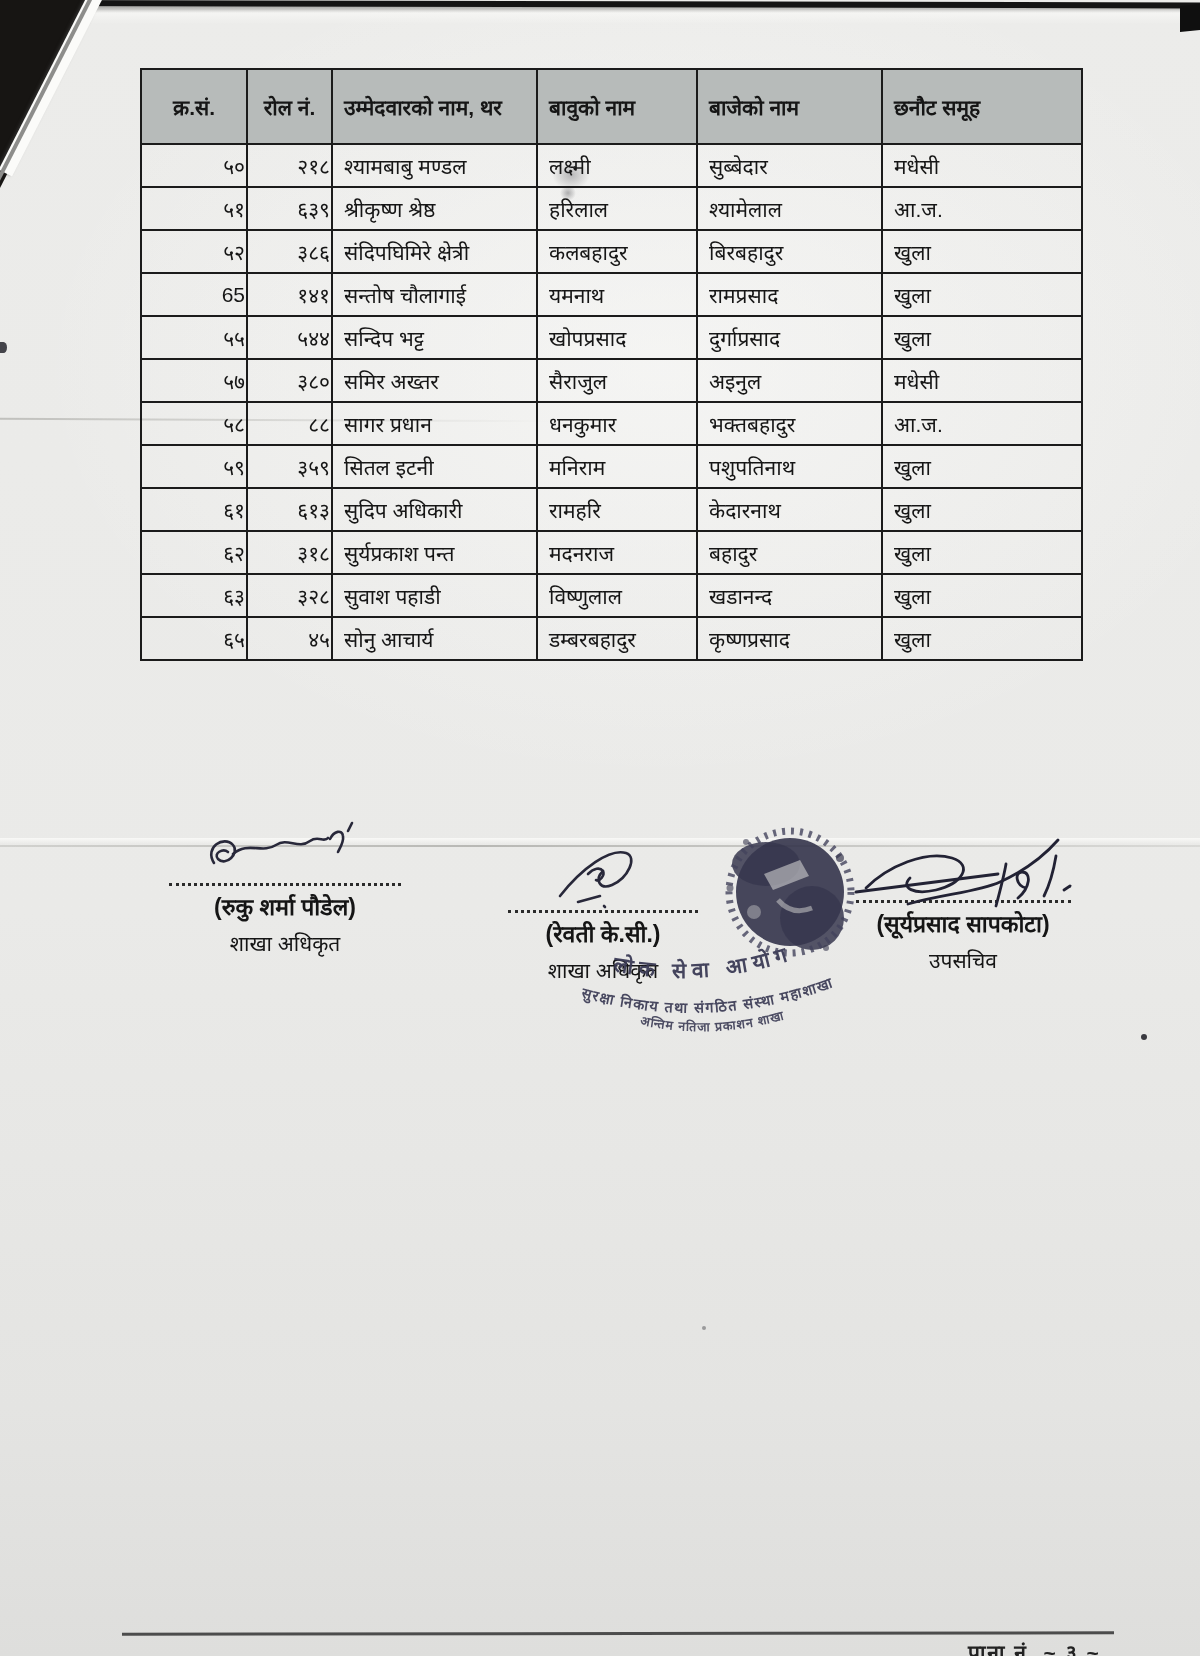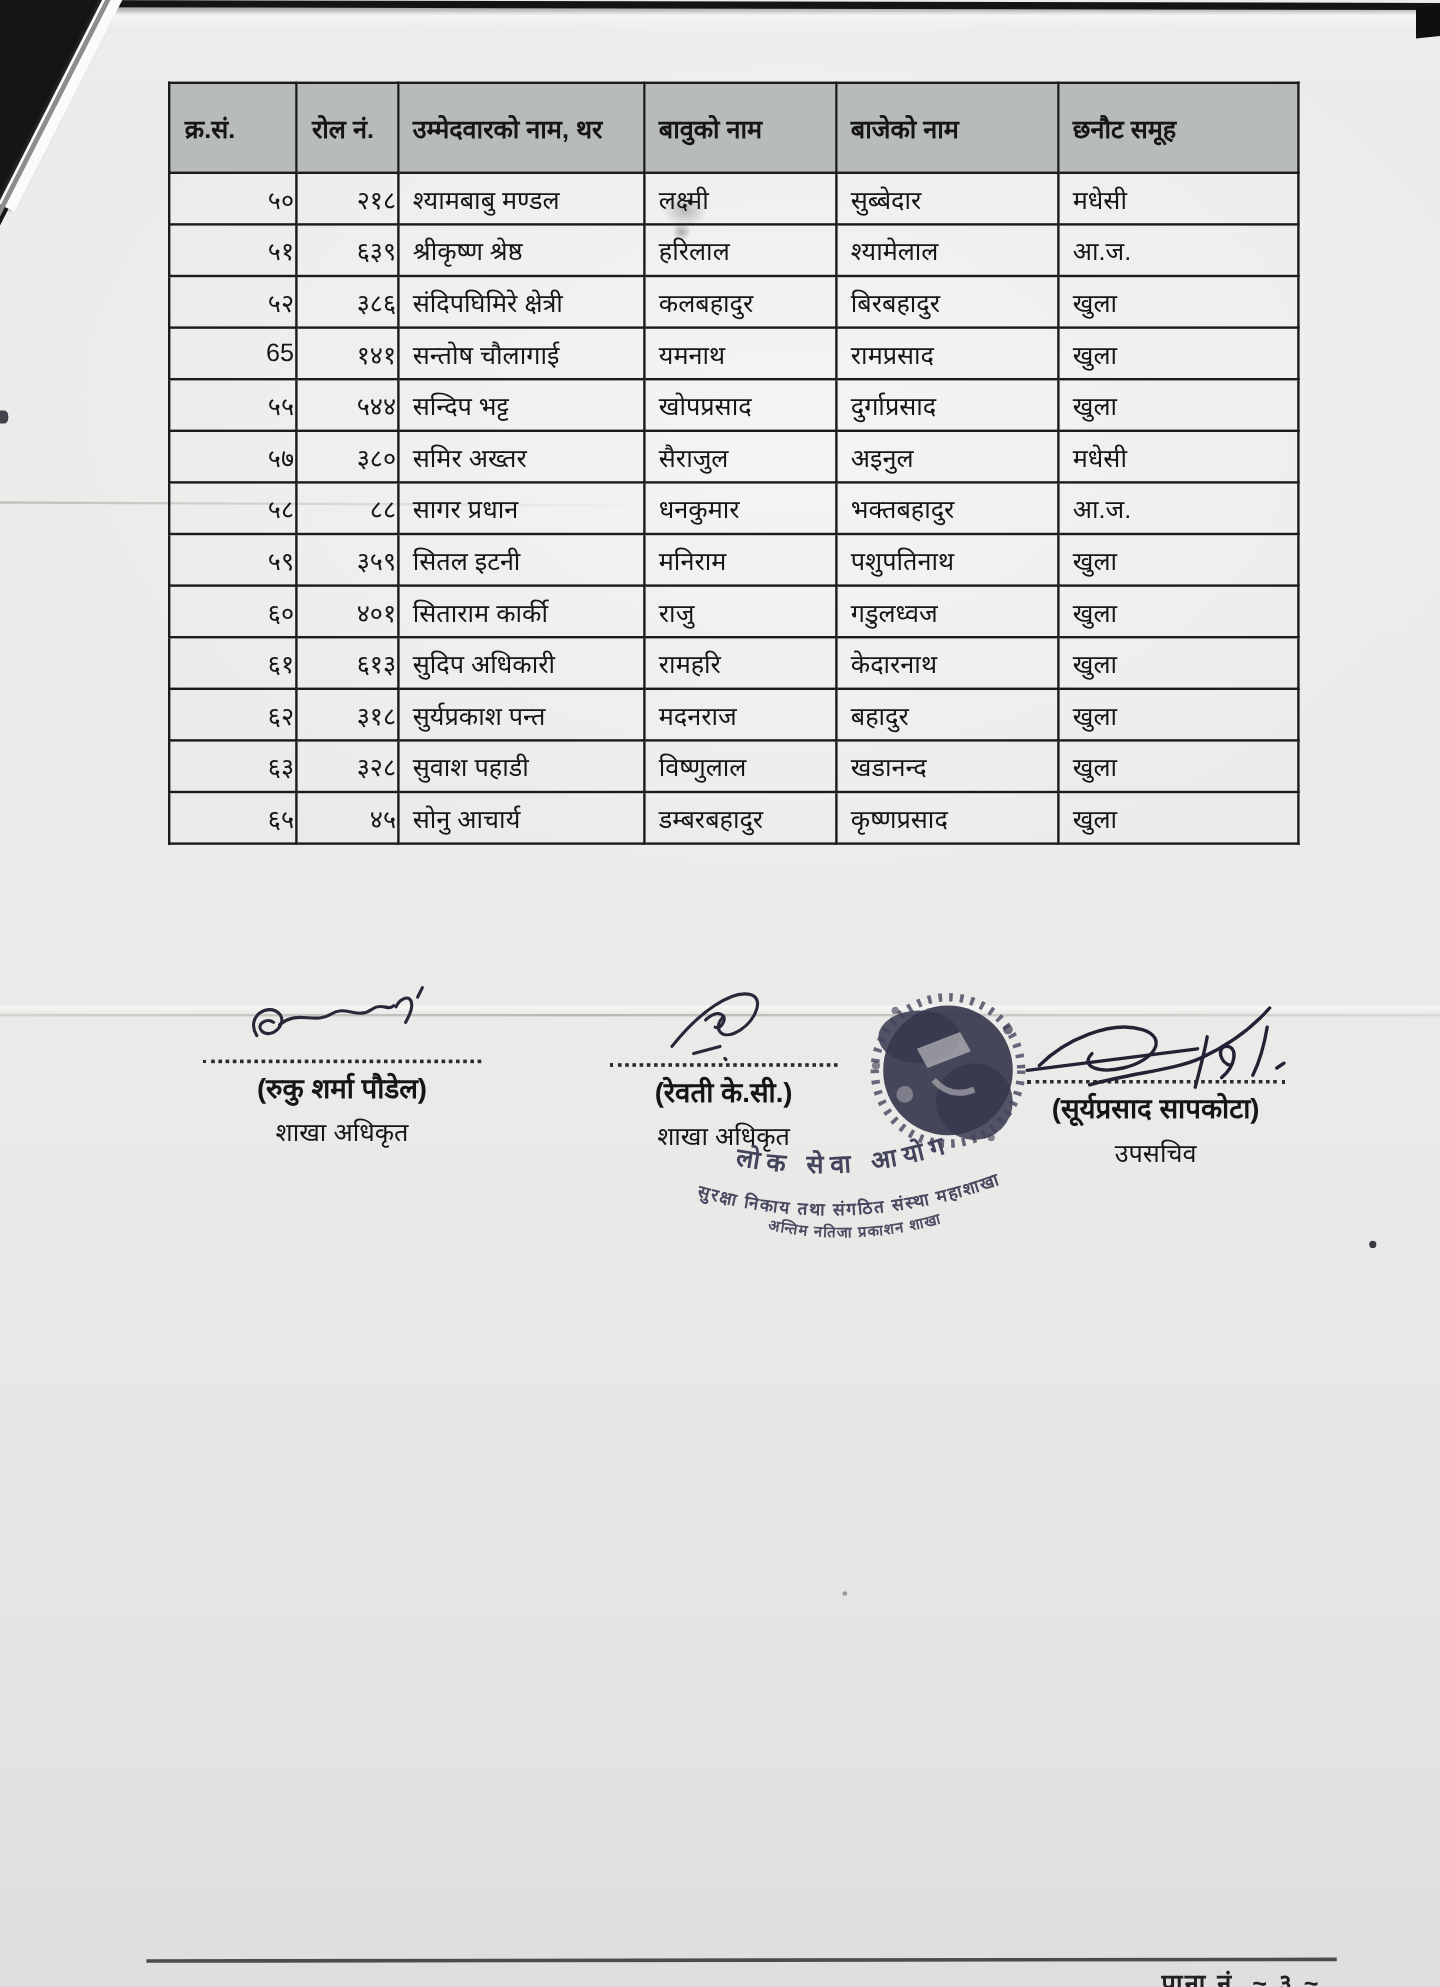--- a/index.html
+++ b/index.html
@@ -31,21 +31,21 @@
   .speck-left{position:absolute;left:0;top:342px;width:7px;height:11px;background:#44444a;border-radius:0 60% 60% 0;}
   .speck-dot{position:absolute;left:1141px;top:1034px;width:6px;height:6px;background:#3a3a40;border-radius:50%;}
   .speck-sm{position:absolute;left:702px;top:1326px;width:4px;height:4px;background:rgba(80,80,84,.5);border-radius:50%;}
   
   table{border-collapse:collapse;table-layout:fixed;position:absolute;left:140px;top:68px;width:941px;}
   th,td{border:2px solid #1b1b1b;color:#161616;overflow:hidden;white-space:nowrap;}
   th{background:#b7bbba;height:49px;font-size:21px;font-weight:700;}
   td{height:39px;font-size:21px;font-weight:500;}
   .c0,.c1{text-align:right;}
   .c2,.c3,.c4,.c5{text-align:left;padding-left:11px;}
-  th.c0,th.c1{text-align:left;padding:12px;}
+  th.c0,th.c1{text-align:center;padding:12px;}
   
   .sig-block{position:absolute;text-align:center;color:#151515;}
   .sig-svg{display:block;margin:0 auto;}
   .dotline{border-bottom:3px dotted #2b2b2b;height:0;margin:0 auto;}
   .sig-name{font-size:23px;font-weight:700;margin-top:4px;white-space:nowrap;}
   .sig-role{font-size:21px;font-weight:500;margin-top:7px;white-space:nowrap;}
   .stampwrap{position:absolute;left:540px;top:796px;z-index:5;opacity:.94;}
   
   .foot-line{position:absolute;left:122px;top:1632px;width:992px;height:3px;background:#4c4c4c;transform:rotate(-.08deg);}
   .page-label{position:absolute;left:968px;top:1638px;font-size:21px;font-weight:600;color:#222;letter-spacing:2px;white-space:nowrap;}
@@ -149,28 +149,20 @@
         </tr>
         <tr>
           <td class="c0">५९</td>
           <td class="c1">३५९</td>
           <td class="c2">सितल इटनी</td>
           <td class="c3">मनिराम</td>
           <td class="c4">पशुपतिनाथ</td>
           <td class="c5">खुला</td>
         </tr>
         <tr>
-          <td class="c0">६०</td>
-          <td class="c1">४०१</td>
-          <td class="c2">सिताराम कार्की</td>
-          <td class="c3">राजु</td>
-          <td class="c4">गडुलध्वज</td>
-          <td class="c5">खुला</td>
-        </tr>
-        <tr>
           <td class="c0">६१</td>
           <td class="c1">६१३</td>
           <td class="c2">सुदिप अधिकारी</td>
           <td class="c3">रामहरि</td>
           <td class="c4">केदारनाथ</td>
           <td class="c5">खुला</td>
         </tr>
         <tr>
           <td class="c0">६२</td>
           <td class="c1">३१८</td>
@@ -205,21 +197,21 @@
         <path d="M33,33 C48,20 62,33 76,24 C88,16 98,29 110,20 C118,14 124,22 128,17"></path>
         <path d="M130,18 C134,10 142,8 143,15 C144,21 140,27 138,31"></path>
         <path d="M148,10 l4,-8"></path>
       </g>
     </svg>
     <div class="dotline" style="width:232px;"></div>
     <div class="sig-name">(रुकु शर्मा पौडेल)</div>
     <div class="sig-role">शाखा अधिकृत</div>
   </div>
 
-  <div class="sig-block" style="left:498px;top:816px;width:210px;">
+  <div class="sig-block" style="left:498px;top:840px;width:210px;">
     <svg class="sig-svg" width="110" height="70" viewBox="0 0 110 70">
       <g fill="none" stroke="#28283a" stroke-width="2.6" stroke-linecap="round">
         <path d="M12,56 C34,28 62,8 78,13 C90,17 80,38 64,45 C52,50 46,40 55,31"></path>
         <path d="M40,34 C46,28 52,27 55,31 C57,35 52,42 48,40"></path>
         <path d="M30,62 l22,-6"></path>
         <path d="M56,66 l1,1"></path>
       </g>
     </svg>
     <div class="dotline" style="width:190px;"></div>
     <div class="sig-name">(रेवती के.सी.)</div>

